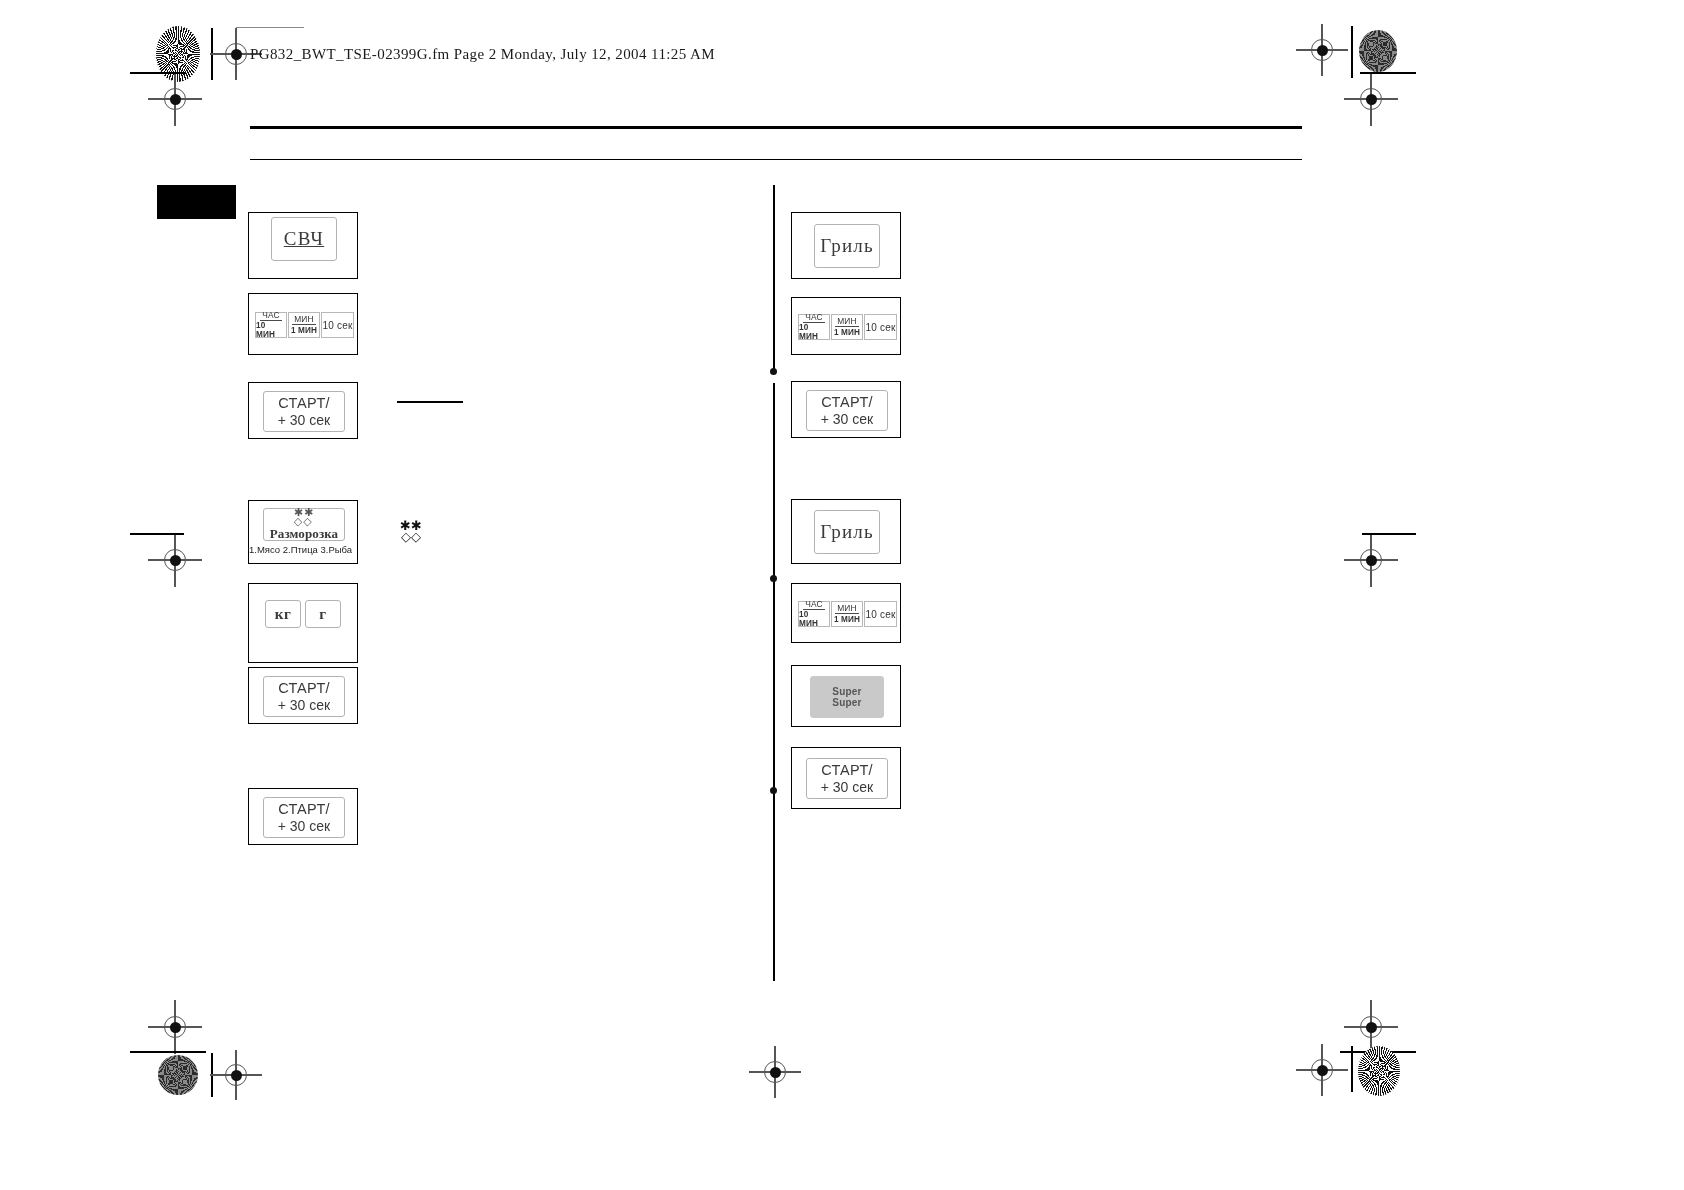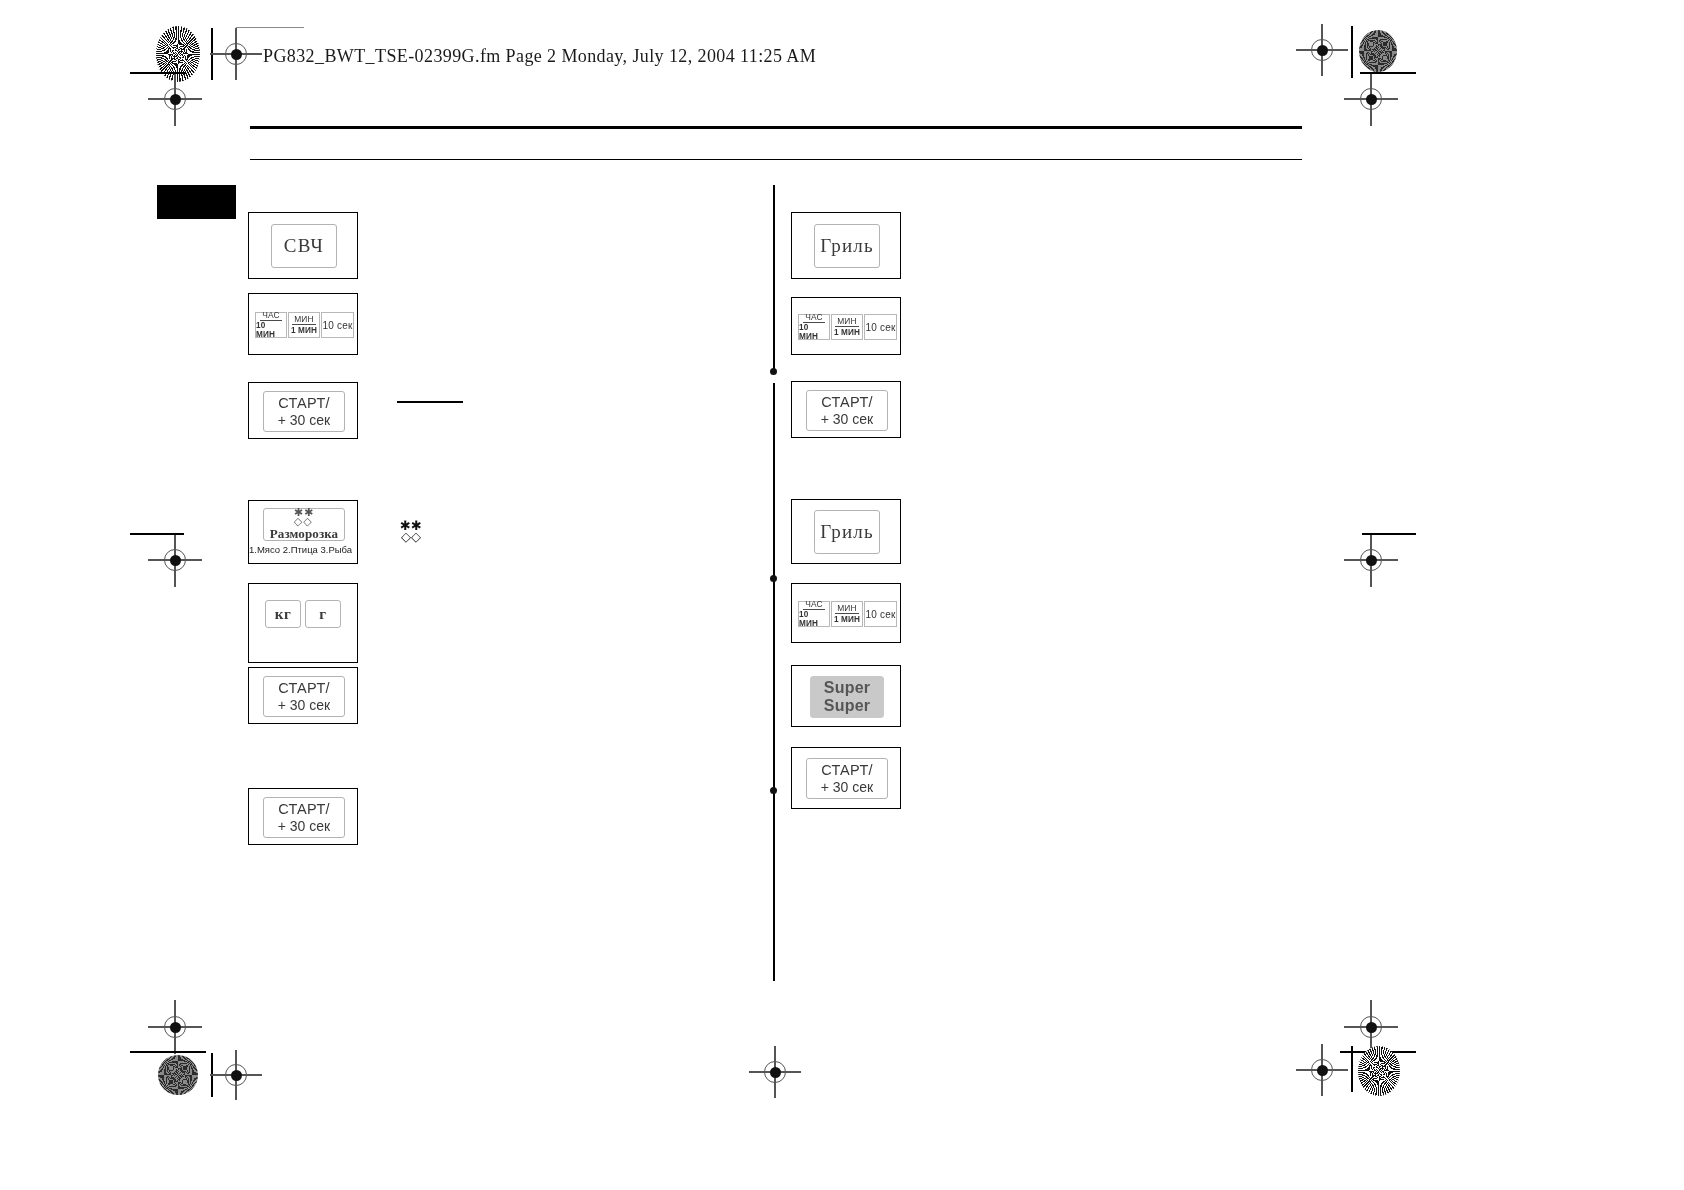--- a/index.html
+++ b/index.html
@@ -41,25 +41,24 @@
       repeating-conic-gradient(#2b2b2b 0deg 2deg, #8a8a8a 2deg 4deg),
       #444;
   }
   .cropline{position:absolute;background:#000;}
   .vsep{position:absolute;background:#000;width:1.6px;}
 
   
   .hdr-text{
     position:absolute;
     font-family:"Liberation Serif", serif;
-    font-size:18px;
+    font-size:15px;
     letter-spacing:0.4px;
     color:#1a1a1a;
     white-space:nowrap;
-    margin-left:13px;
   }
 
   
   .blacktab{position:absolute;background:#000;}
 
   
   .rule-thick{position:absolute;background:#000;height:3.2px;}
   .rule-thin{position:absolute;background:#000;height:1.3px;}
 
   
@@ -136,21 +135,21 @@
   
   .btn.unit .lab{font-family:"Liberation Serif", serif;font-size:15px;font-weight:bold;letter-spacing:0.5px;}
 
   
   .btn.supergrille{
     background:#c9c9c9;
     border:1.7px solid #c9c9c9;
   }
   .btn.supergrille .lab{
     font-family:"Liberation Sans", sans-serif;
-    font-size:16px;font-weight:bold;color:#565656;line-height:1.15;letter-spacing:0.2px;
+    font-size:10px;font-weight:bold;color:#565656;line-height:1.15;letter-spacing:0.2px;
   }
 
   
   .glyph{
     position:absolute;
     font-family:"DejaVu Sans", sans-serif;
     font-size:13px;
     color:#111;
     line-height:0.82;
     text-align:center;
@@ -218,21 +217,21 @@
       <div class="dot"></div>
   </div>
   <div class="cropline" style="left:1362px;top:533px;width:54px;height:1.5px;"></div>
 
   <div class="rule-thick" style="left:250px;top:126px;width:1052px;"></div>
   <div class="rule-thin" style="left:250px;top:159px;width:1052px;"></div>
 
   <div class="blacktab" style="left:157px;top:185px;width:79px;height:34px;"></div>
 
   <div class="bgroup" style="left:248px;top:212px;width:110px;height:67px;">
-    <div class="btn big" style="left:22px;top:11px;width:66px;height:44px;">
+    <div class="btn big" style="left:22px;top:4px;width:66px;height:44px;text-decoration:underline;">
       <span class="lab">СВЧ</span>
     </div>
   </div>
 
   <div class="bgroup" style="left:248px;top:293px;width:110px;height:62px;">
     <div class="timecell" style="left:6px;top:18px;width:32px;height:26px;">
       <span class="t1">ЧАС</span>
       <span class="t2">10 МИН</span>
     </div>
     <div class="timecell" style="left:39px;top:18px;width:32px;height:26px;">

